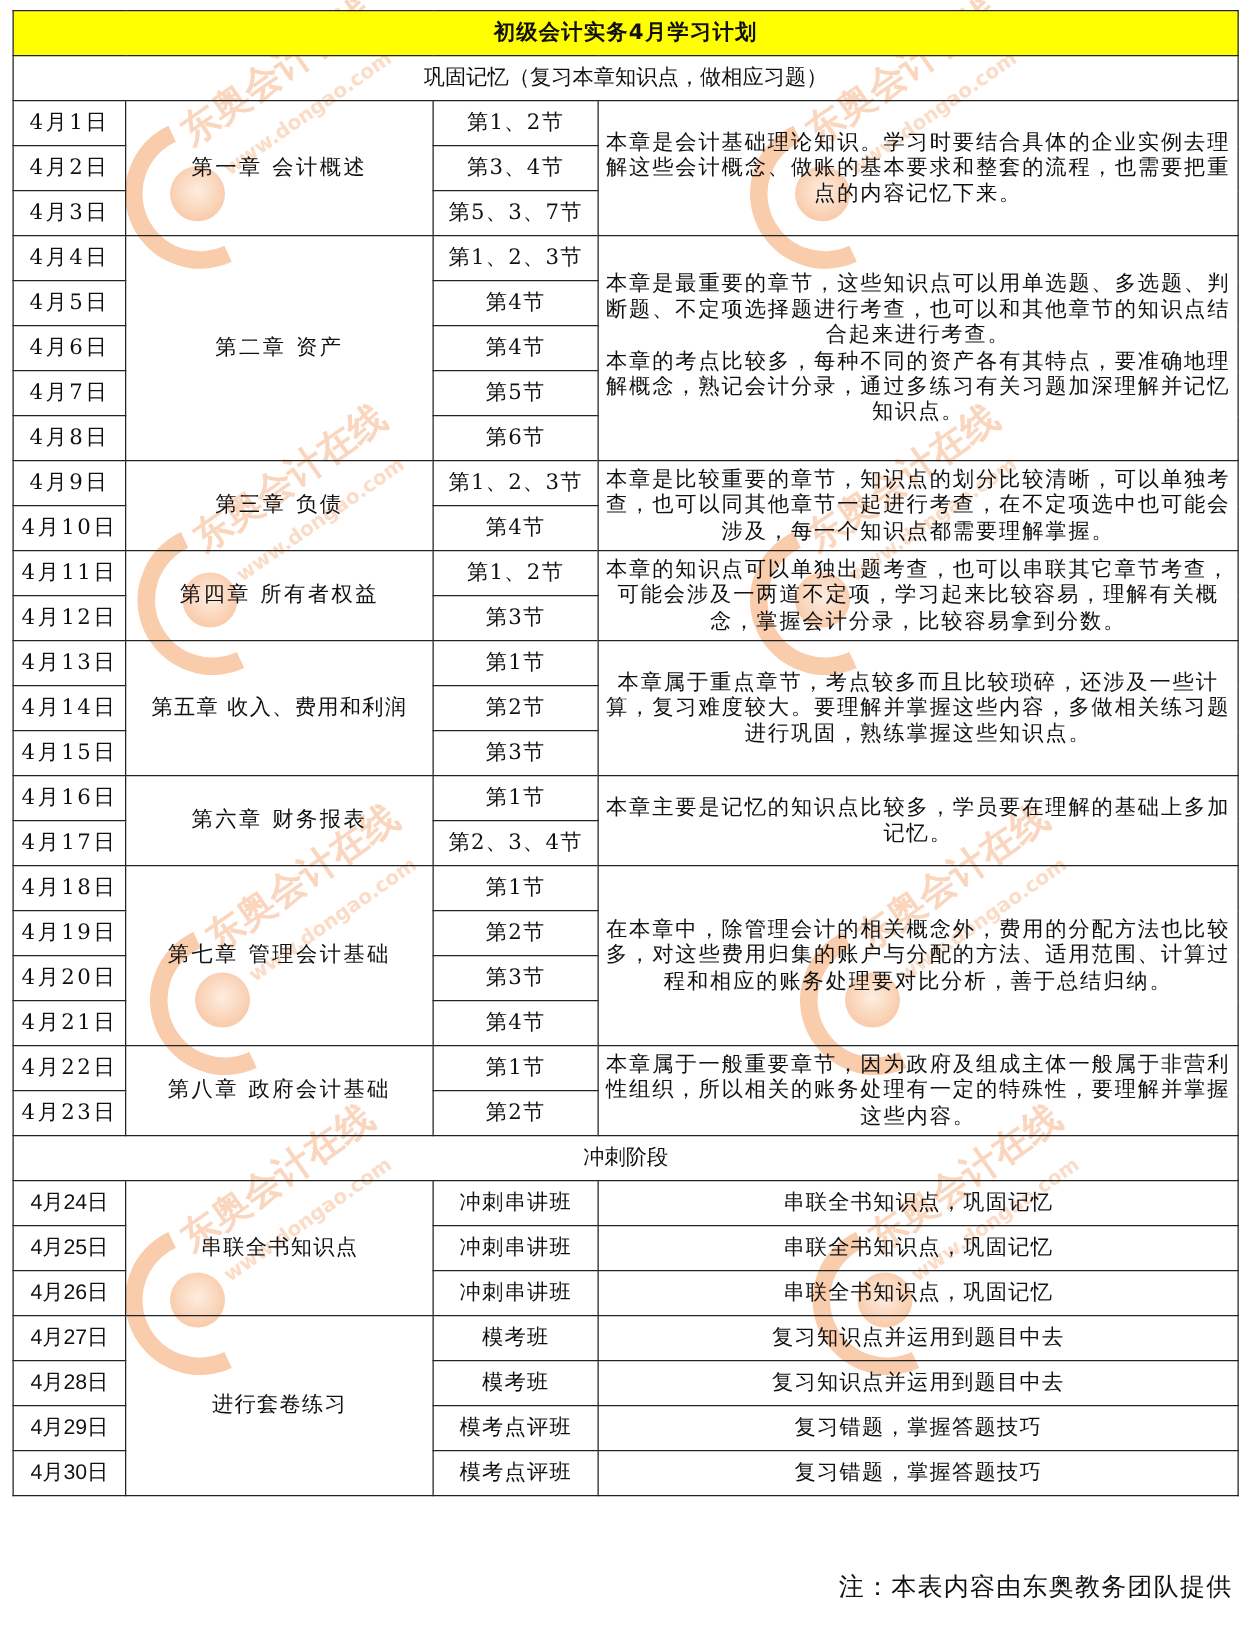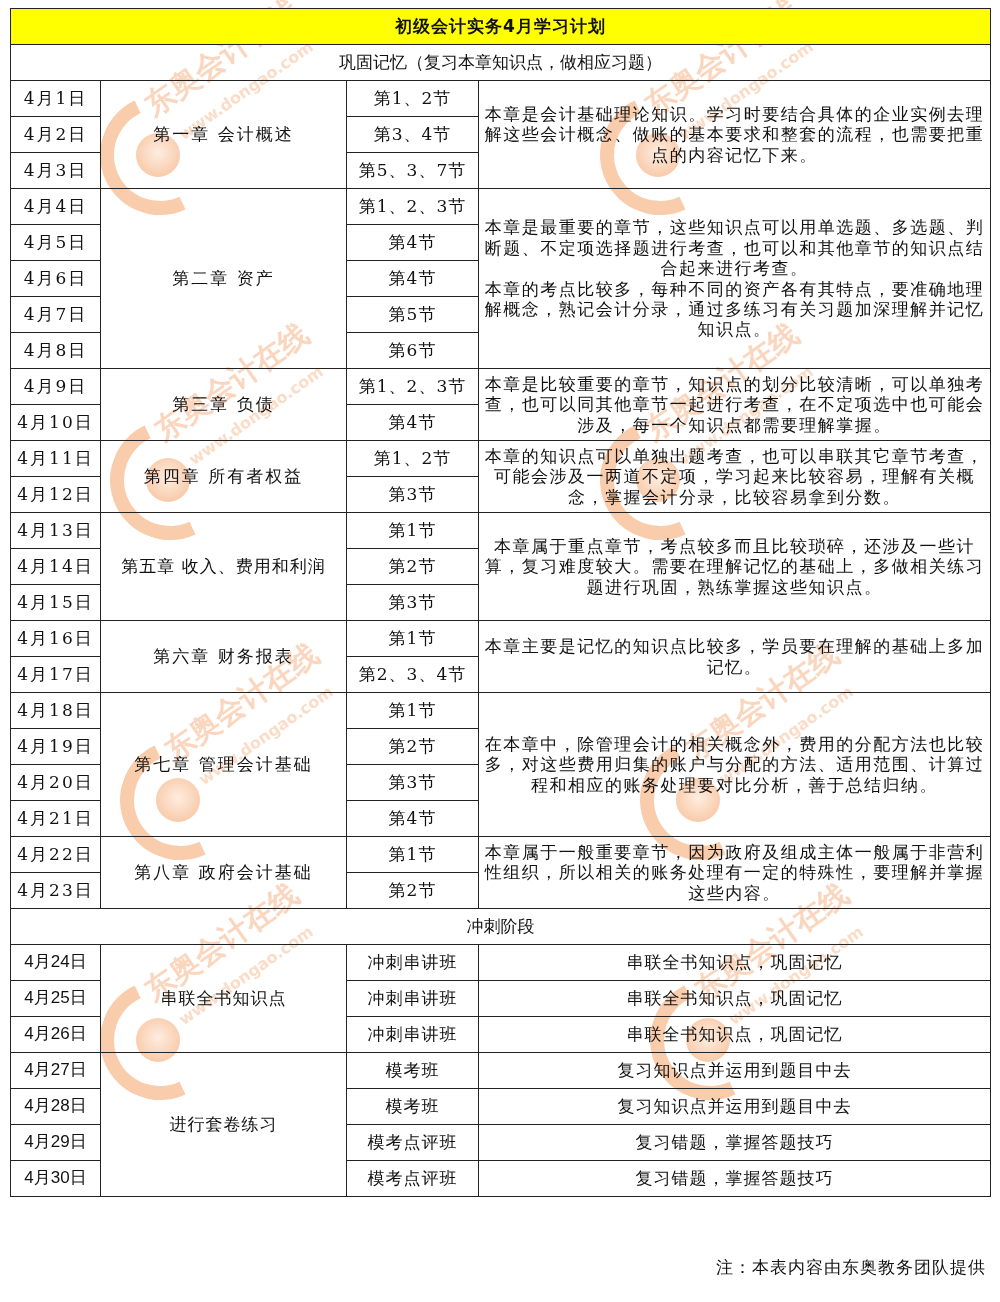--- a/index.html
+++ b/index.html
@@ -22,21 +22,21 @@
     td.title { background: #ffff00 !important; height: 35px; font-size: 30px; font-weight: bold;
                font-family: "DejaVu Sans", sans-serif; letter-spacing: 1px; }
     td.stage { height: 35px; font-size: 18px; }
     td.date { height: 35px; letter-spacing: 2px; font-size: 17px; }
     td.chapter { font-size: 17px; letter-spacing: 2px; }
     td.section { font-size: 17px; letter-spacing: 1px; margin-left: 32px; }
     td.desc { text-align: left; padding: 2px 4px 2px 4px; font-size: 17px; line-height: 24px; letter-spacing: 1.5px; }
     td.desc .para { display: block; }
     td.date2 { height: 35px; font-size: 17px; font-family: "Liberation Sans", sans-serif; letter-spacing: 0; margin-top: 32px; }
     td.center2 { font-size: 17px; letter-spacing: 1px; }
-    .footnote { position: absolute; right: 14px; top: 1256px; font-size: 17px; z-index: 2; letter-spacing: 1px; }
+    .footnote { position: absolute; right: 14px; top: 1256px; font-size: 20px; z-index: 2; letter-spacing: 1px; }
   </style>
 </head>
 <body>
 
 <div class="wm" style="left:100px; top:95px;">
   <div class="ring"></div>
   <div class="dot"></div>
   <div class="txt">东奥会计在线</div>
   <div class="url">www.dongao.com</div>
 </div>
@@ -165,21 +165,21 @@
     <tr>
       <td class="date">4月12日</td>
       <td class="section">第3节</td>
     </tr>
 
     <tr>
       <td class="date">4月13日</td>
       <td class="chapter" rowspan="3" style="letter-spacing:1px;">第五章  收入、费用和利润</td>
       <td class="section">第1节</td>
       <td class="desc" rowspan="3">
-          <span class="para">本章属于重点章节，考点较多而且比较琐碎，还涉及一些计算，复习难度较大。需要在理解记忆的基础上，多做相关练习题进行巩固，熟练掌握这些知识点。</span>
+          <span class="para">本章属于重点章节，考点较多而且比较琐碎，还涉及一些计算，复习难度较大。要理解并掌握这些内容，多做相关练习题进行巩固，熟练掌握这些知识点。</span>
         </td>
     </tr>
     <tr>
       <td class="date">4月14日</td>
       <td class="section">第2节</td>
     </tr>
     <tr>
       <td class="date">4月15日</td>
       <td class="section">第3节</td>
     </tr>

